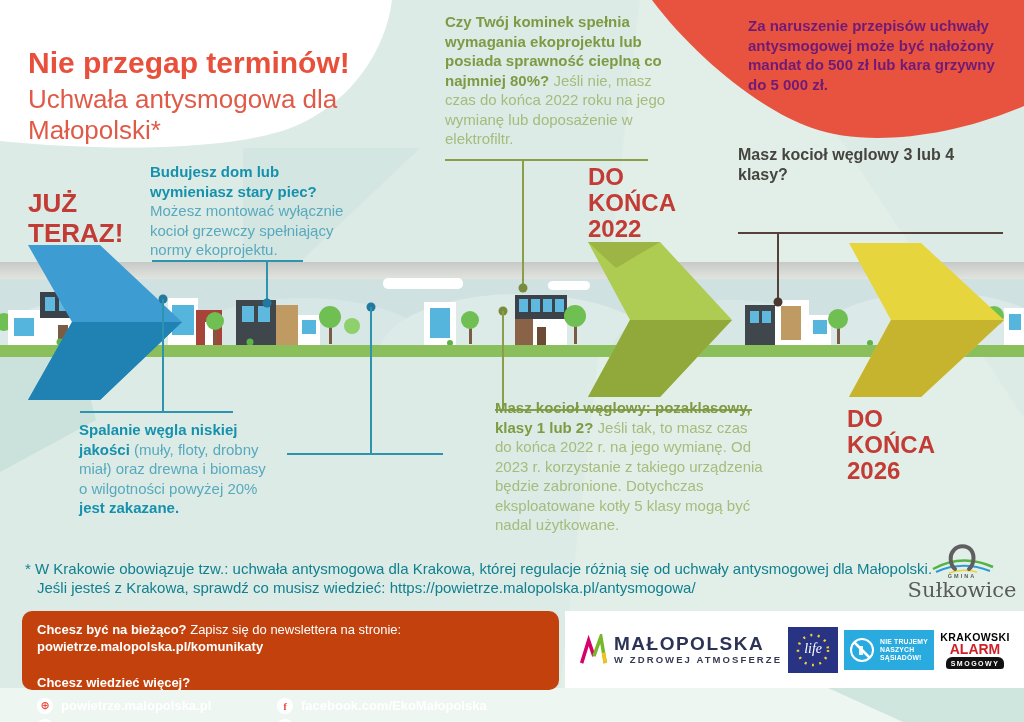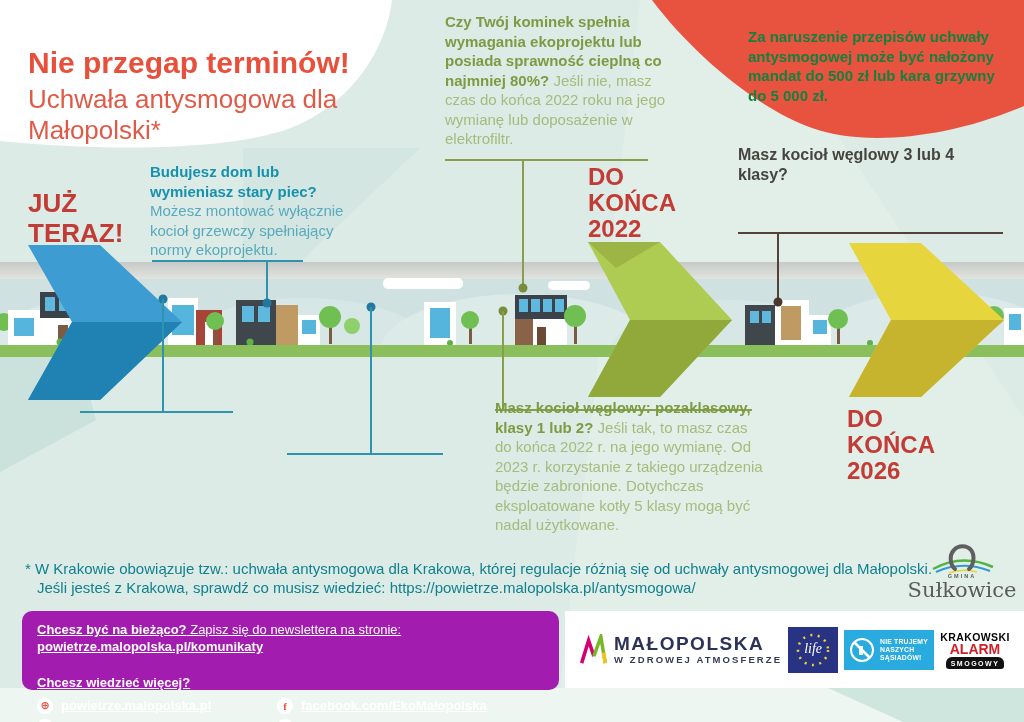--- a/index.html
+++ b/index.html
@@ -25,28 +25,28 @@
   .note-fireplace{left:445px;top:12px;width:224px;}
   .note-coal34{left:738px;top:145px;width:268px;font-size:15.5px;line-height:20px;}
   .note-spalanie{left:79px;top:420px;width:192px;}
   .note-kominek{left:287px;top:462px;width:175px;}
   .note-pozaklasowy{left:495px;top:398px;width:268px;}
 
   .deadline{width:100px;font-size:24px;line-height:26px;font-weight:800;color:#c23b35;}
   .d2022{left:588px;top:164px;}
   .d2026{left:847px;top:406px;}
 
-  .penalty{left:748px;top:27px;width:252px;color:#15803d;font-weight:700;font-size:15px;line-height:19.5px;}
+  .penalty{left:748px;top:16px;width:252px;color:#701a75;font-weight:700;font-size:15px;line-height:19.5px;}
 
   .footnote{left:25px;top:560px;width:980px;font-size:15px;line-height:18.5px;color:#12808f;}
   .footnote .l2{padding-left:12px;}
 
   
-  .contact{left:22px;top:611px;width:537px;height:79px;background:#a21caf;border-radius:10px;
-           box-sizing:border-box;padding:10px 15px 8px;color:#fff;font-size:13px;line-height:17px;text-decoration:underline;}
+  .contact{left:22px;top:611px;width:537px;height:79px;background:#c2410c;border-radius:10px;
+           box-sizing:border-box;padding:10px 15px 8px;color:#fff;font-size:13px;line-height:17px;}
   .contact .row1 .b{font-weight:700;}
   .contact .q2{font-weight:700;margin-top:19px;}
   .cgrid{display:grid;grid-template-columns:240px auto;grid-auto-rows:21px;margin-top:4px;align-items:center;}
   .citem{display:flex;align-items:center;gap:8px;font-weight:700;}
   .ic{width:16px;height:16px;border-radius:50%;background:#fff;color:#e85340;font-size:11px;
       line-height:16px;text-align:center;flex:0 0 16px;font-family:"DejaVu Sans",sans-serif;}
 
   
   .logostrip{left:565px;top:611px;width:459px;height:77px;background:#fff;display:flex;
              align-items:center;justify-content:space-between;padding:8px 14px;box-sizing:border-box;}
@@ -235,20 +235,25 @@
 
   <div class="abs penalty">Za naruszenie przepisów uchwały antysmogowej może być nałożony mandat do 500 zł lub kara grzywny do 5 000 zł.</div>
 
   <div class="abs note dark note-coal34">
     <div class="nb">Masz kocioł węglowy 3 lub 4 klasy?</div>
   </div>
 
   <div class="abs deadline d2022">DO KOŃCA 2022</div>
   <div class="abs deadline d2026">DO KOŃCA 2026</div>
 
+  <div class="abs note teal note-spalanie">
+    <span class="nb">Spalanie węgla niskiej jakości</span>
+    <span class="nr">(muły, floty, drobny miał) oraz drewna i biomasy o wilgotności powyżej 20%</span>
+    <span class="nb">jest zakazane.</span>
+  </div>
 
 
   <div class="abs note olive note-pozaklasowy">
     <span class="nb">Masz kocioł węglowy: pozaklasowy, klasy 1 lub 2?</span>
     <span class="nr">Jeśli tak, to masz czas do końca 2022 r. na jego wymianę. Od 2023 r. korzystanie z takiego urządzenia będzie zabronione. Dotychczas eksploatowane kotły 5 klasy mogą być nadal użytkowane.</span>
   </div>
 
   <div class="abs footnote">
     <div>* W Krakowie obowiązuje tzw.: uchwała antysmogowa dla Krakowa, której regulacje różnią się od uchwały antysmogowej dla Małopolski.</div>
     <div class="l2">

